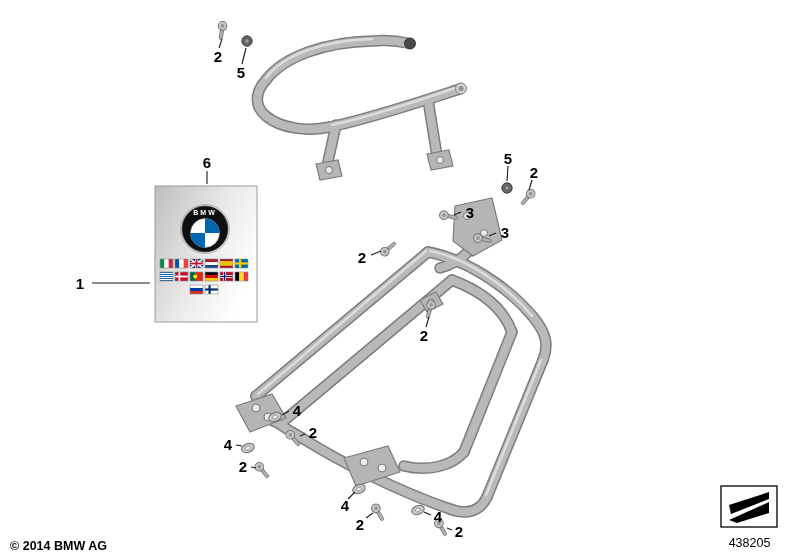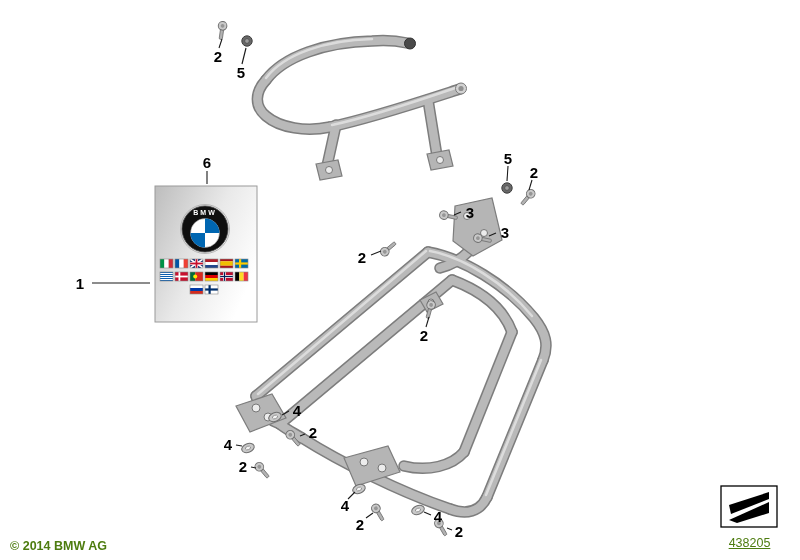--- a/index.html
+++ b/index.html
@@ -5,23 +5,23 @@
   html,body{margin:0;padding:0;background:#fff;overflow:hidden;}
   .stage{position:relative;width:800px;height:560px;background:#ffffff;font-family:"Liberation Sans",sans-serif;}
   svg text{font-family:"Liberation Sans",sans-serif;}
   .callout{font-size:15px;font-weight:bold;fill:#000;}
   .leader{stroke:#1a1a1a;stroke-width:1.1;}
   .tube-o{fill:none;stroke:#7d7d7d;stroke-width:11.5;stroke-linecap:round;stroke-linejoin:round;}
   .tube-i{fill:none;stroke:#b9b9b9;stroke-width:8.5;stroke-linecap:round;stroke-linejoin:round;}
   .tube-h{fill:none;stroke:#e0e0e0;stroke-width:2.5;stroke-linecap:round;stroke-linejoin:round;opacity:.9;}
   .plate{fill:#b5b5b5;stroke:#7d7d7d;stroke-width:1.2;}
   .hole{fill:#ececec;stroke:#777;stroke-width:1;}
-  .footer-text{position:absolute;font-size:12.5px;color:#4d7c0f;}
+  .footer-text{position:absolute;font-size:12.5px;color:#000000;}
   .copyright{left:10px;top:539px;font-weight:600;}
-  .code{left:721px;top:536px;width:57px;text-align:center;text-decoration:underline;}
+  .code{left:721px;top:536px;width:57px;text-align:center;}
 </style>
 </head>
 <body>
 
 <div class="stage">
 
 <svg width="800" height="560" viewBox="0 0 800 560">
   <defs>
     <linearGradient id="boxgrad" x1="0" y1="0" x2="1" y2="0.6">
       <stop offset="0" stop-color="#bdbdbd"></stop>

